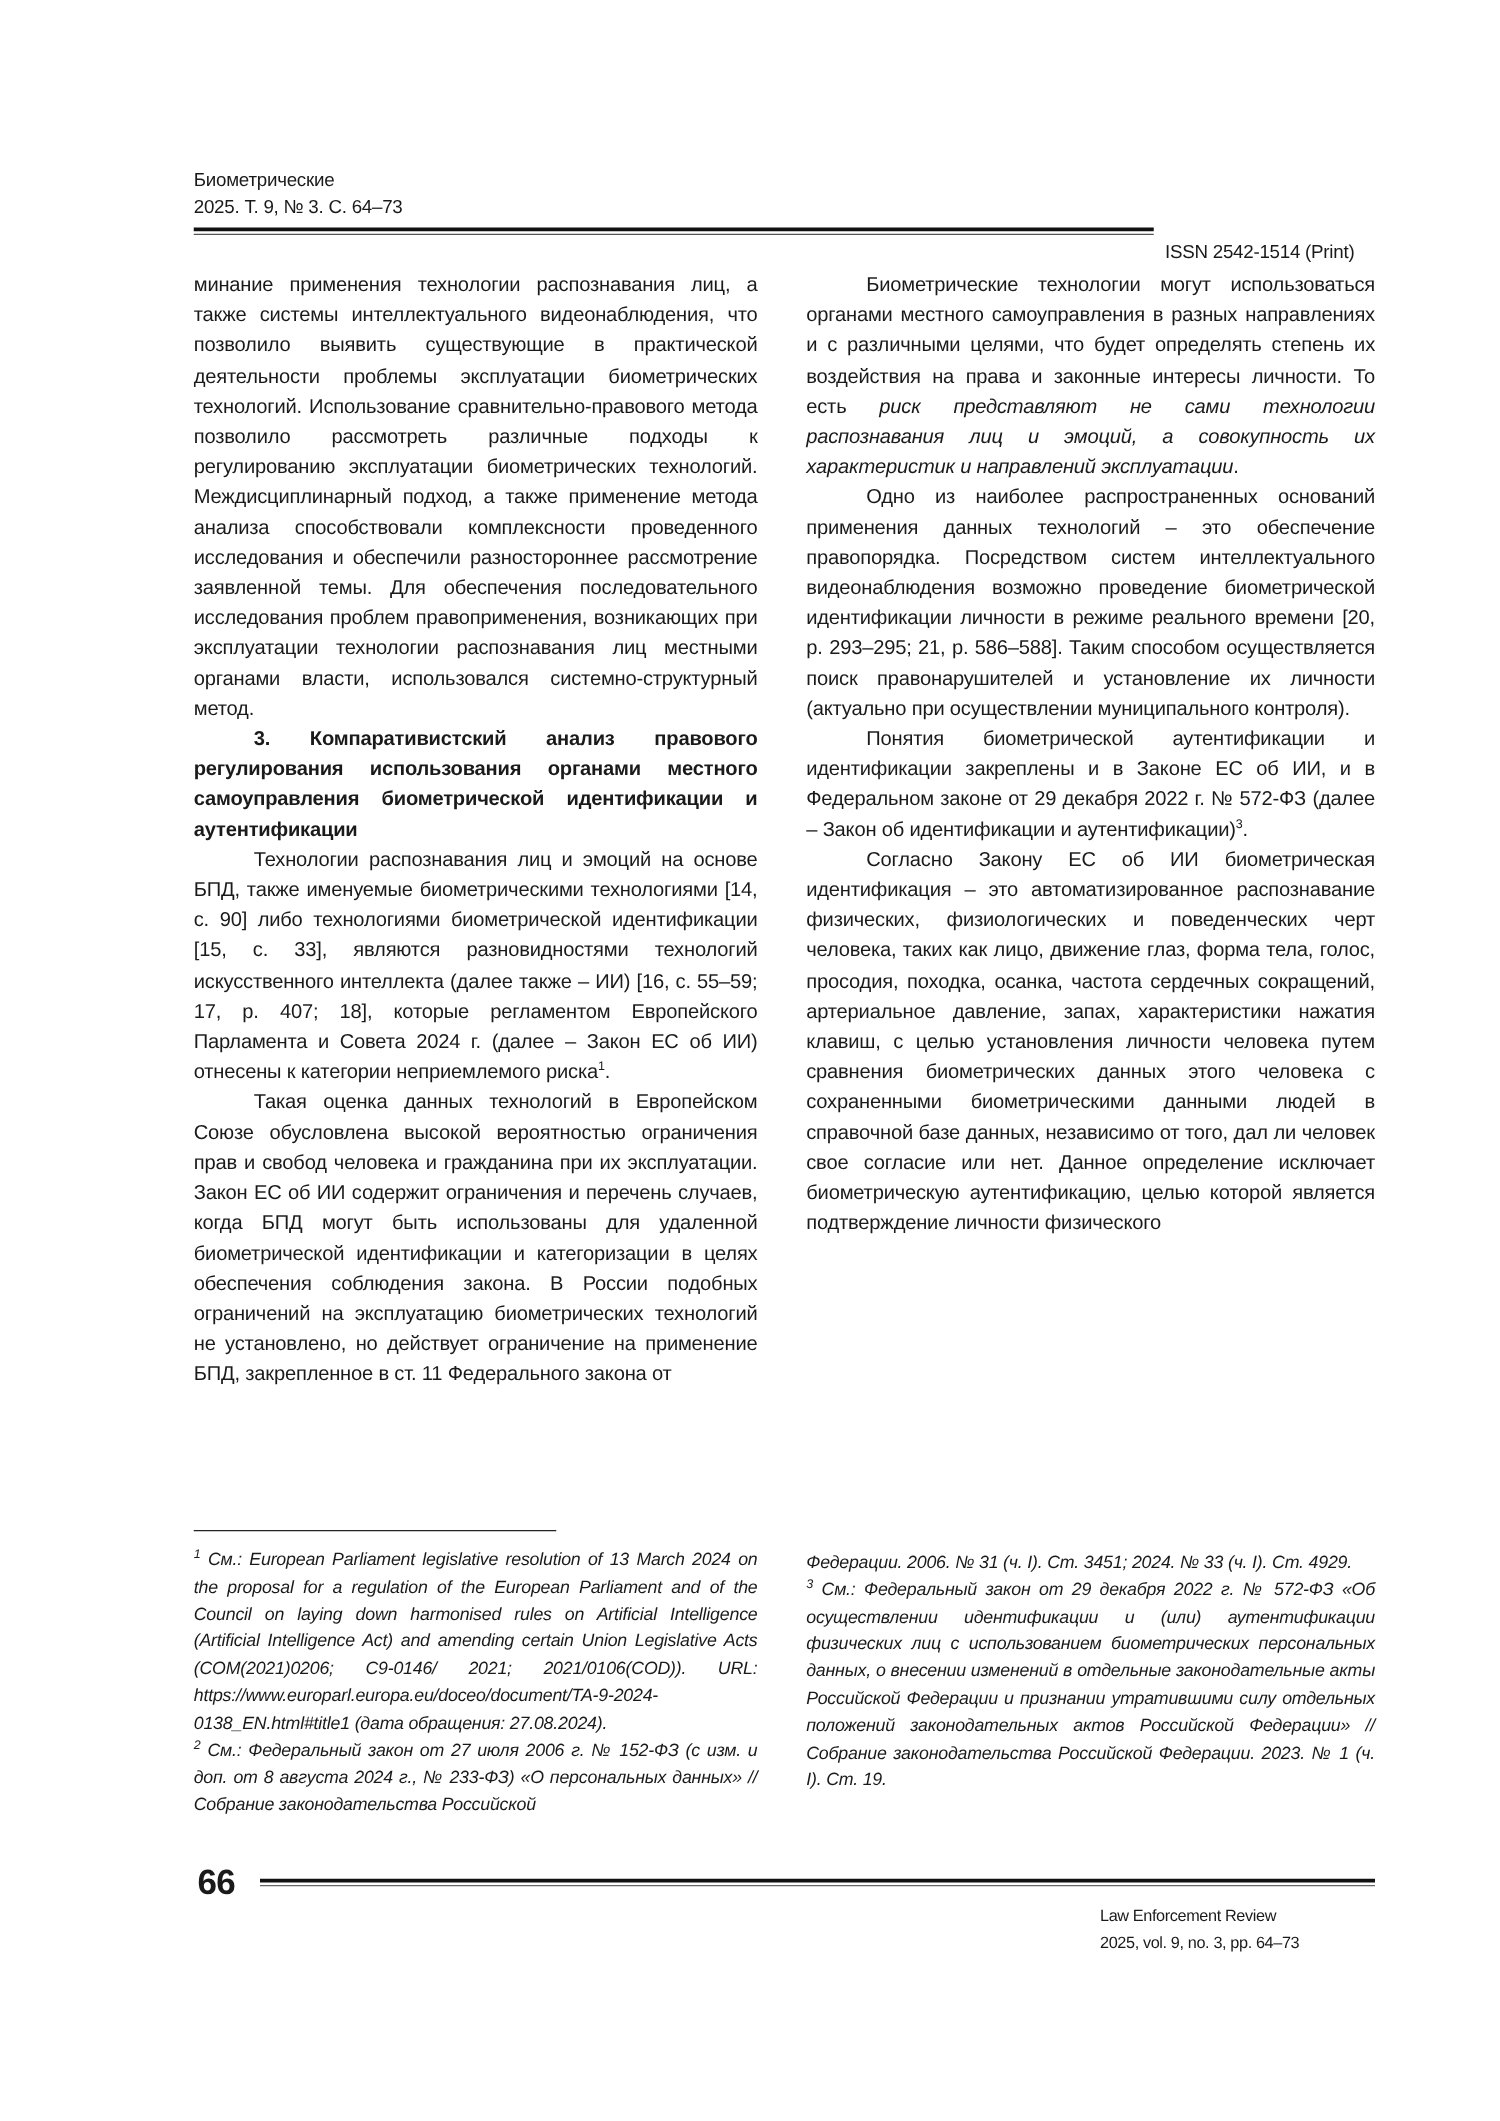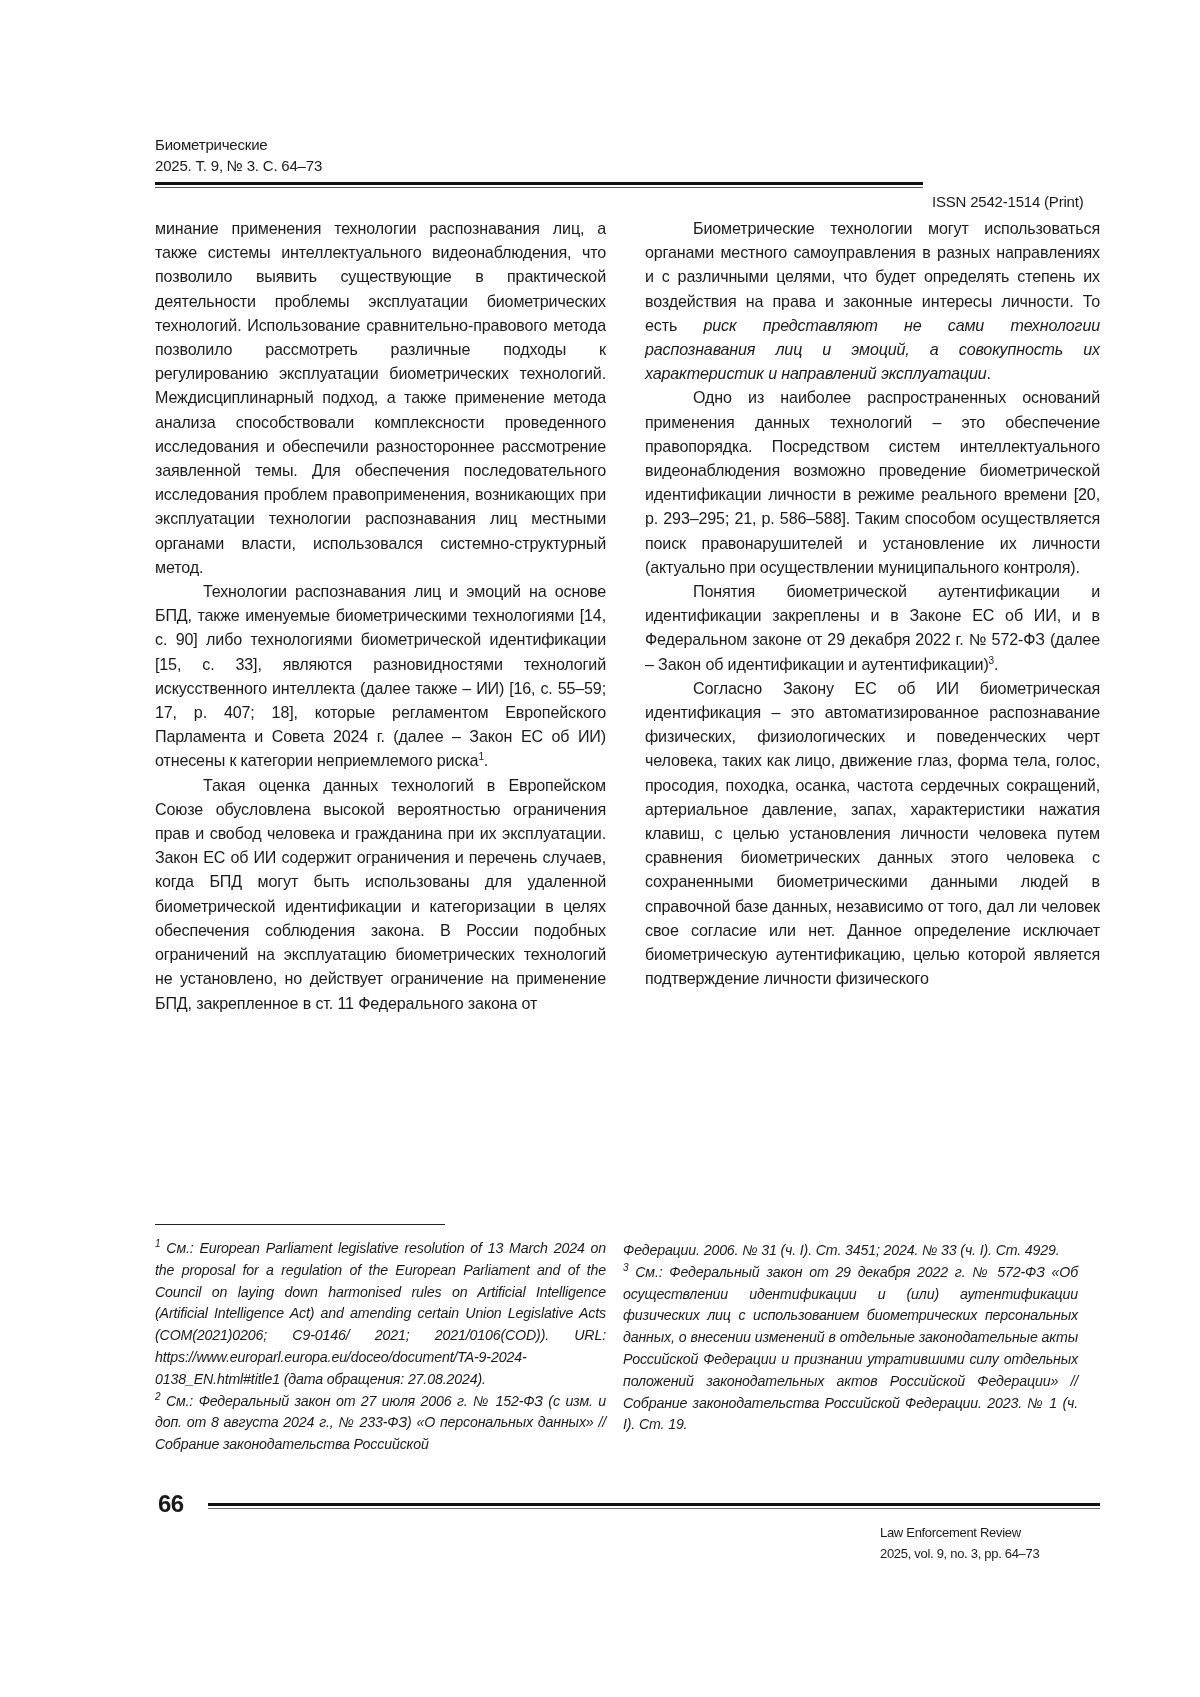--- a/index.html
+++ b/index.html
@@ -20,44 +20,45 @@
   .col p { margin: 0; }
   .col p.indent { text-indent: 48px; }
   .col .section-heading { font-weight: bold; text-indent: 48px; }
   .col em, .col .it { font-style: italic; }
   sup { font-size: 10px; line-height: 0; vertical-align: super; }
 
   .fn-rule { position: absolute; left: 155px; top: 1224px; width: 290px; height: 1px; background: #222; }
   .footnotes { position: absolute; top: 1238px; font-size: 14.2px; line-height: 21.8px; text-align: justify;
                font-family: "Liberation Sans", "DejaVu Sans", sans-serif; letter-spacing: -0.15px; font-style: italic; }
   .fn-left { left: 155px; width: 451px; }
-  .fn-right { left: 623px; width: 455px; top: 1240px; }
+  .fn-right { left: 645px; width: 455px; top: 1240px; }
   .footnotes p { margin: 0; }
   .fn-mark { font-size: 10px; vertical-align: super; line-height: 0; }
 
-  .page-num { position: absolute; left: 158px; top: 1490px; font-size: 24px; font-weight: bold;
+  .page-num { position: absolute; left: 158px; top: 1490px; font-size: 28px; font-weight: bold;
               font-family: "Liberation Sans", sans-serif; letter-spacing: -0.5px; }
   .foot-rule { position: absolute; left: 208px; top: 1503px; width: 892px; height: 3px; background: #111; }
   .foot-rule-thin { position: absolute; left: 208px; top: 1508px; width: 892px; height: 1px; background: #666; }
   .running-foot-right { position: absolute; left: 880px; top: 1522px; font-size: 13px; line-height: 21px;
                         font-family: "Liberation Sans", sans-serif; letter-spacing: -0.3px; }
 </style>
 </head>
 <body>
 
 <div class="running-head-left">
   <div>Биометрические</div>
   <div>2025. Т. 9, № 3. С. 64–73</div>
 </div>
 <div class="head-rule"></div>
 <div class="head-rule-thin"></div>
 <div class="issn">ISSN 2542-1514 (Print)</div>
 
 <div class="col col-left">
   <p>минание применения технологии распознавания лиц, а также системы интеллектуального видеонаблюдения, что позволило выявить существующие в практической деятельности проблемы эксплуатации биометрических технологий. Использование сравнительно-правового метода позволило рассмотреть различные подходы к регулированию эксплуатации биометрических технологий. Междисциплинарный подход, а также применение метода анализа способствовали комплексности проведенного исследования и обеспечили разностороннее рассмотрение заявленной темы. Для обеспечения последовательного исследования проблем правоприменения, возникающих при эксплуатации технологии распознавания лиц местными органами власти, использовался системно-структурный метод.</p>
+  <p class="section-heading">3. Компаративистский анализ правового регулирования использования органами местного самоуправления биометрической идентификации и аутентификации</p>
   <p class="indent"><span>Технологии распознавания лиц и эмоций на основе БПД, также именуемые биометрическими технологиями [14, с. 90] либо технологиями биометрической идентификации [15, с. 33], являются разновидностями технологий искусственного интеллекта (далее также – ИИ) [16, с. 55–59; 17, p. 407; 18], которые регламентом Европейского Парламента и Совета 2024 г. (далее – Закон ЕС об ИИ) отнесены к категории неприемлемого риска</span><sup>1</sup><span>.</span></p>
   <p class="indent">Такая оценка данных технологий в Европейском Союзе обусловлена высокой вероятностью ограничения прав и свобод человека и гражданина при их эксплуатации. Закон ЕС об ИИ содержит ограничения и перечень случаев, когда БПД могут быть использованы для удаленной биометрической идентификации и категоризации в целях обеспечения соблюдения закона. В России подобных ограничений на эксплуатацию биометрических технологий не установлено, но действует ограничение на применение БПД, закрепленное в ст. 11 Федерального закона от</p>
 </div>
 
 <div class="col col-right">
   <p class="indent"><span>Биометрические технологии могут использоваться органами местного самоуправления в разных направлениях и с различными целями, что будет определять степень их воздействия на права и законные интересы личности. То есть </span><span class="it">риск представляют не сами технологии распознавания лиц и эмоций, а совокупность их характеристик и направлений эксплуатации</span><span>.</span></p>
   <p class="indent">Одно из наиболее распространенных оснований применения данных технологий – это обеспечение правопорядка. Посредством систем интеллектуального видеонаблюдения возможно проведение биометрической идентификации личности в режиме реального времени [20, p. 293–295; 21, p. 586–588]. Таким способом осуществляется поиск правонарушителей и установление их личности (актуально при осуществлении муниципального контроля).</p>
   <p class="indent"><span>Понятия биометрической аутентификации и идентификации закреплены и в Законе ЕС об ИИ, и в Федеральном законе от 29 декабря 2022 г. № 572-ФЗ (далее – Закон об идентификации и аутентификации)</span><sup>3</sup><span>.</span></p>
   <p class="indent">Согласно Закону ЕС об ИИ биометрическая идентификация – это автоматизированное распознавание физических, физиологических и поведенческих черт человека, таких как лицо, движение глаз, форма тела, голос, просодия, походка, осанка, частота сердечных сокращений, артериальное давление, запах, характеристики нажатия клавиш, с целью установления личности человека путем сравнения биометрических данных этого человека с сохраненными биометрическими данными людей в справочной базе данных, независимо от того, дал ли человек свое согласие или нет. Данное определение исключает биометрическую аутентификацию, целью которой является подтверждение личности физического</p>
 </div>

